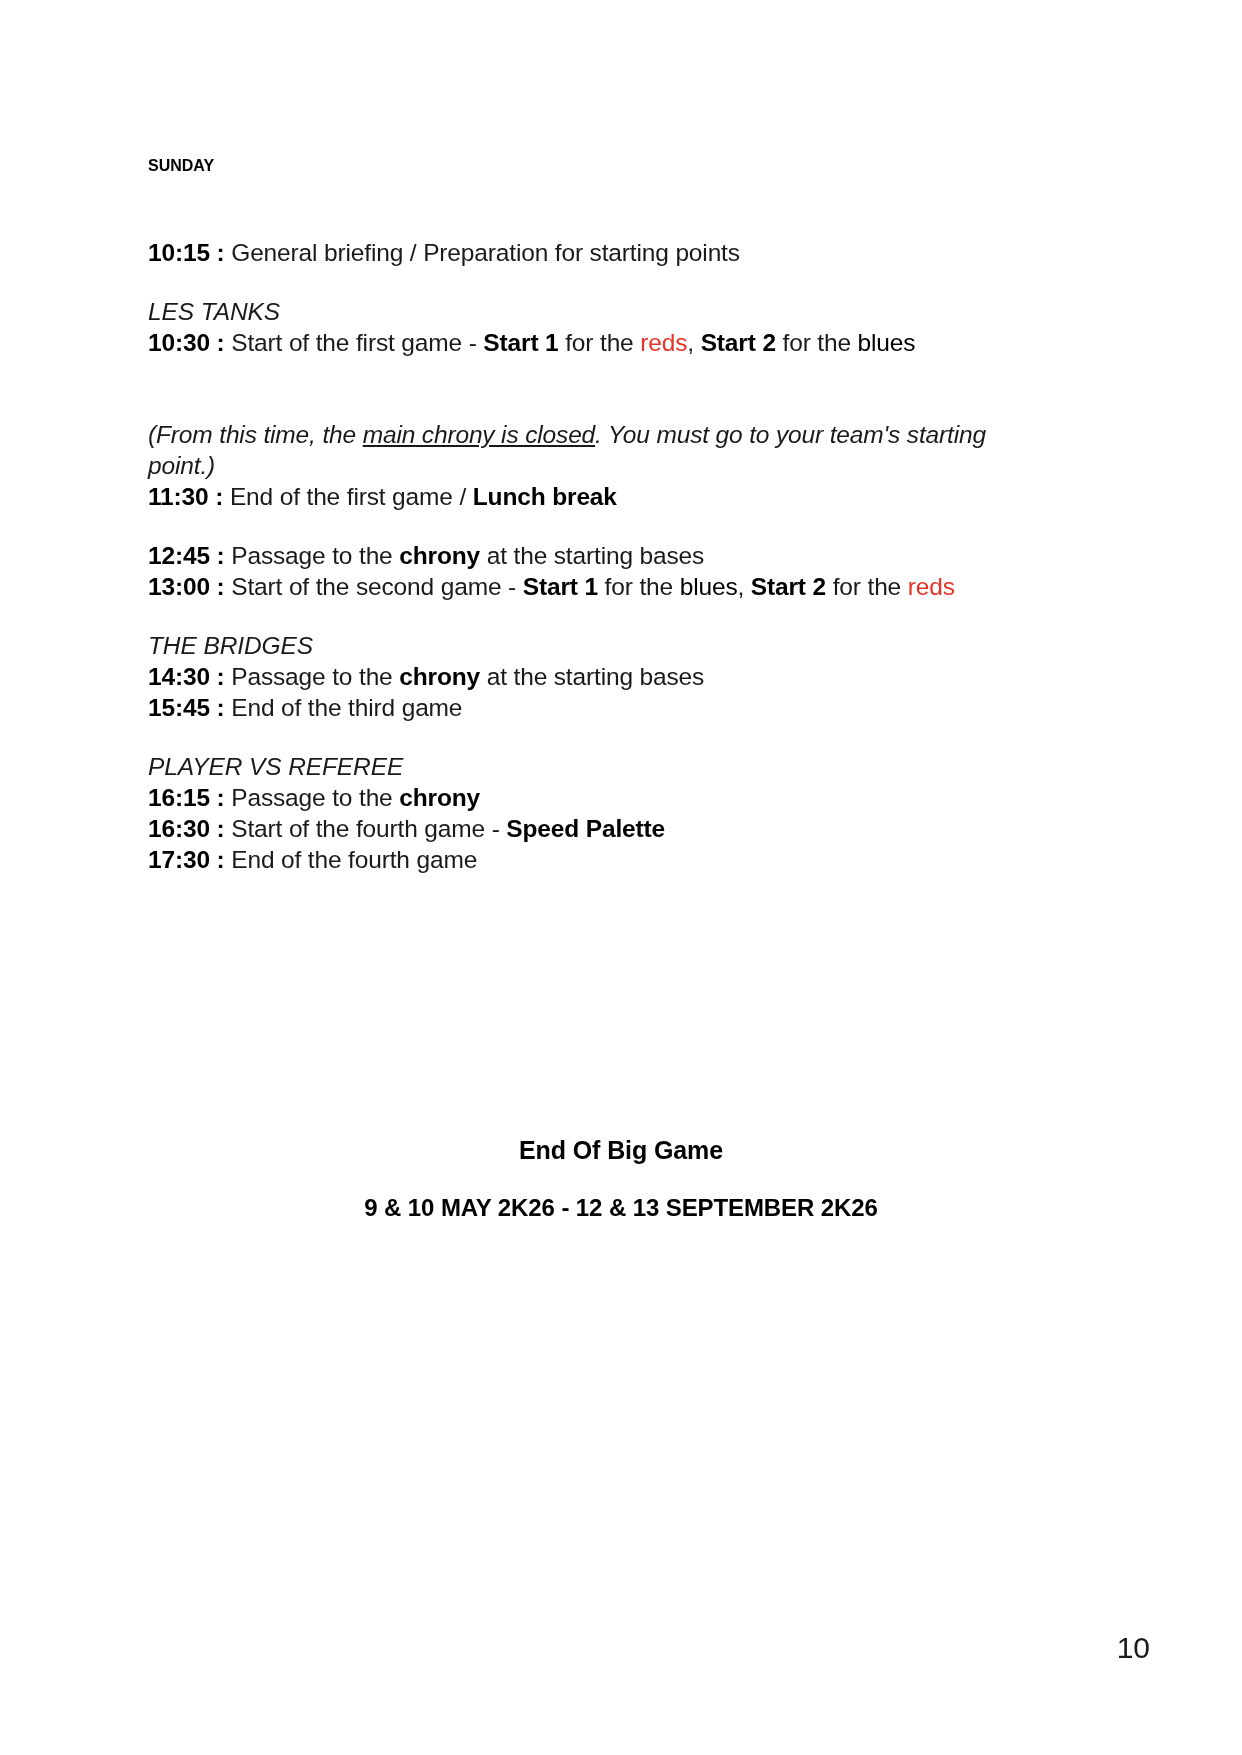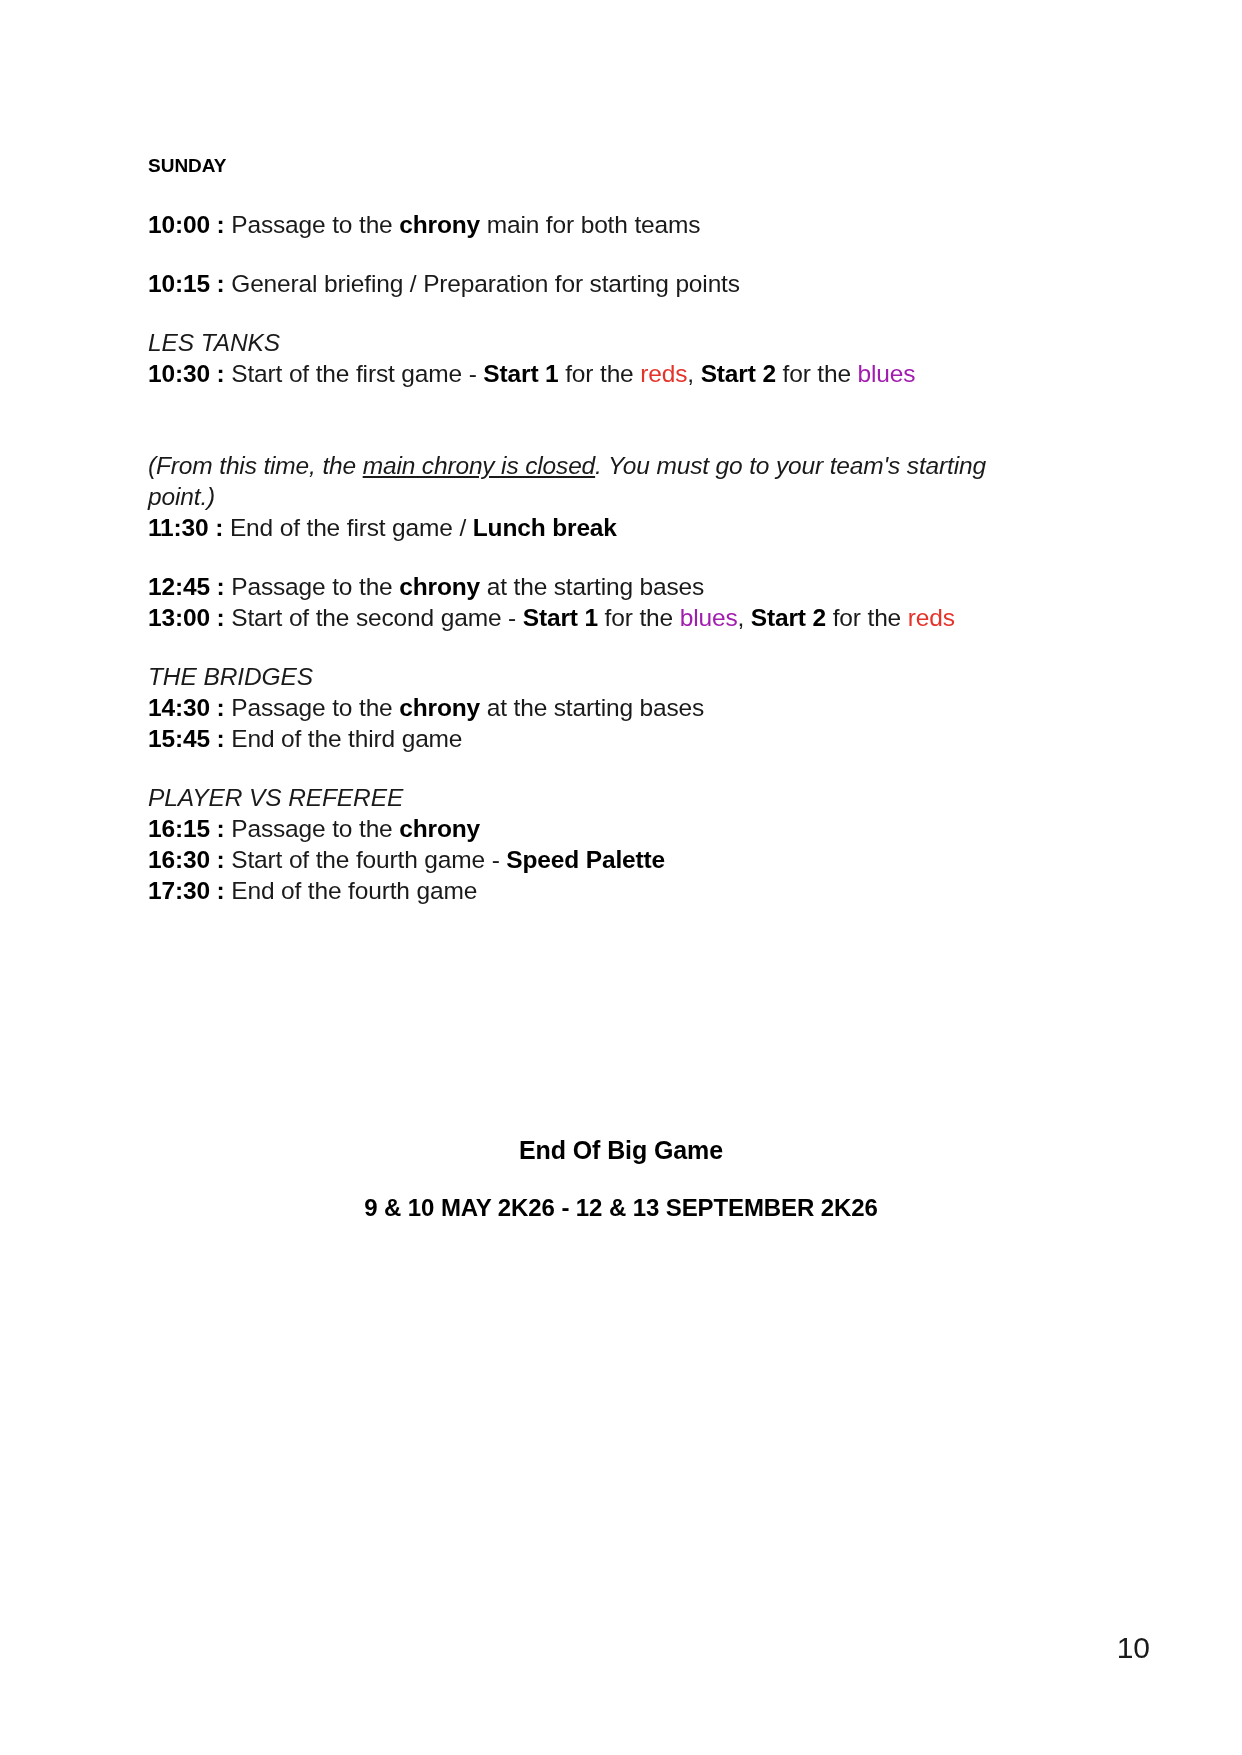--- a/index.html
+++ b/index.html
@@ -31,24 +31,24 @@
     font-size: 24.5px;
     line-height: 31px;
     letter-spacing: -0.15px;
     color: #1a1a1a;
     white-space: pre-wrap;
   }
   .b { font-weight: bold; color: #000; }
   .i { font-style: italic; margin-top: 33px; }
   .u { text-decoration: underline; }
   .red { color: #E63329; }
-  .blue { color: #a21caf; margin-top: 8px; }
+  .blue { color: #000000; margin-top: 8px; }
 
   .heading {
-    font-size: 19px;
+    font-size: 16px;
     line-height: 31px;
     font-weight: bold;
     color: #000;
   }
   .section-title {
     font-size: 24.5px;
     line-height: 31px;
     font-style: italic;
     color: #1a1a1a;
     letter-spacing: -0.1px;
@@ -85,21 +85,20 @@
 <body>
 
 <div class="page">
 
   <div class="content">
 
     <div class="heading">SUNDAY</div>
 
     <div class="gap-lg"></div>
 
-    <div class="line"><span class="b">10:00 :</span><span> Passage to the </span><span class="b">chrony</span><span> main for both teams</span></div>
 
     <div class="gap-lg"></div>
 
     <div class="line"><span class="b">10:15 :</span><span> General briefing / Preparation for starting points</span></div>
 
     <div class="gap-lg"></div>
 
     <div class="section-title">LES TANKS</div>
     <div class="line"><span class="b">10:30 :</span><span> Start of the first game - </span><span class="b">Start 1</span><span> for the </span><span class="red">reds</span><span>, </span><span class="b">Start 2</span><span> for the </span><span class="blue">blues</span></div>
 

